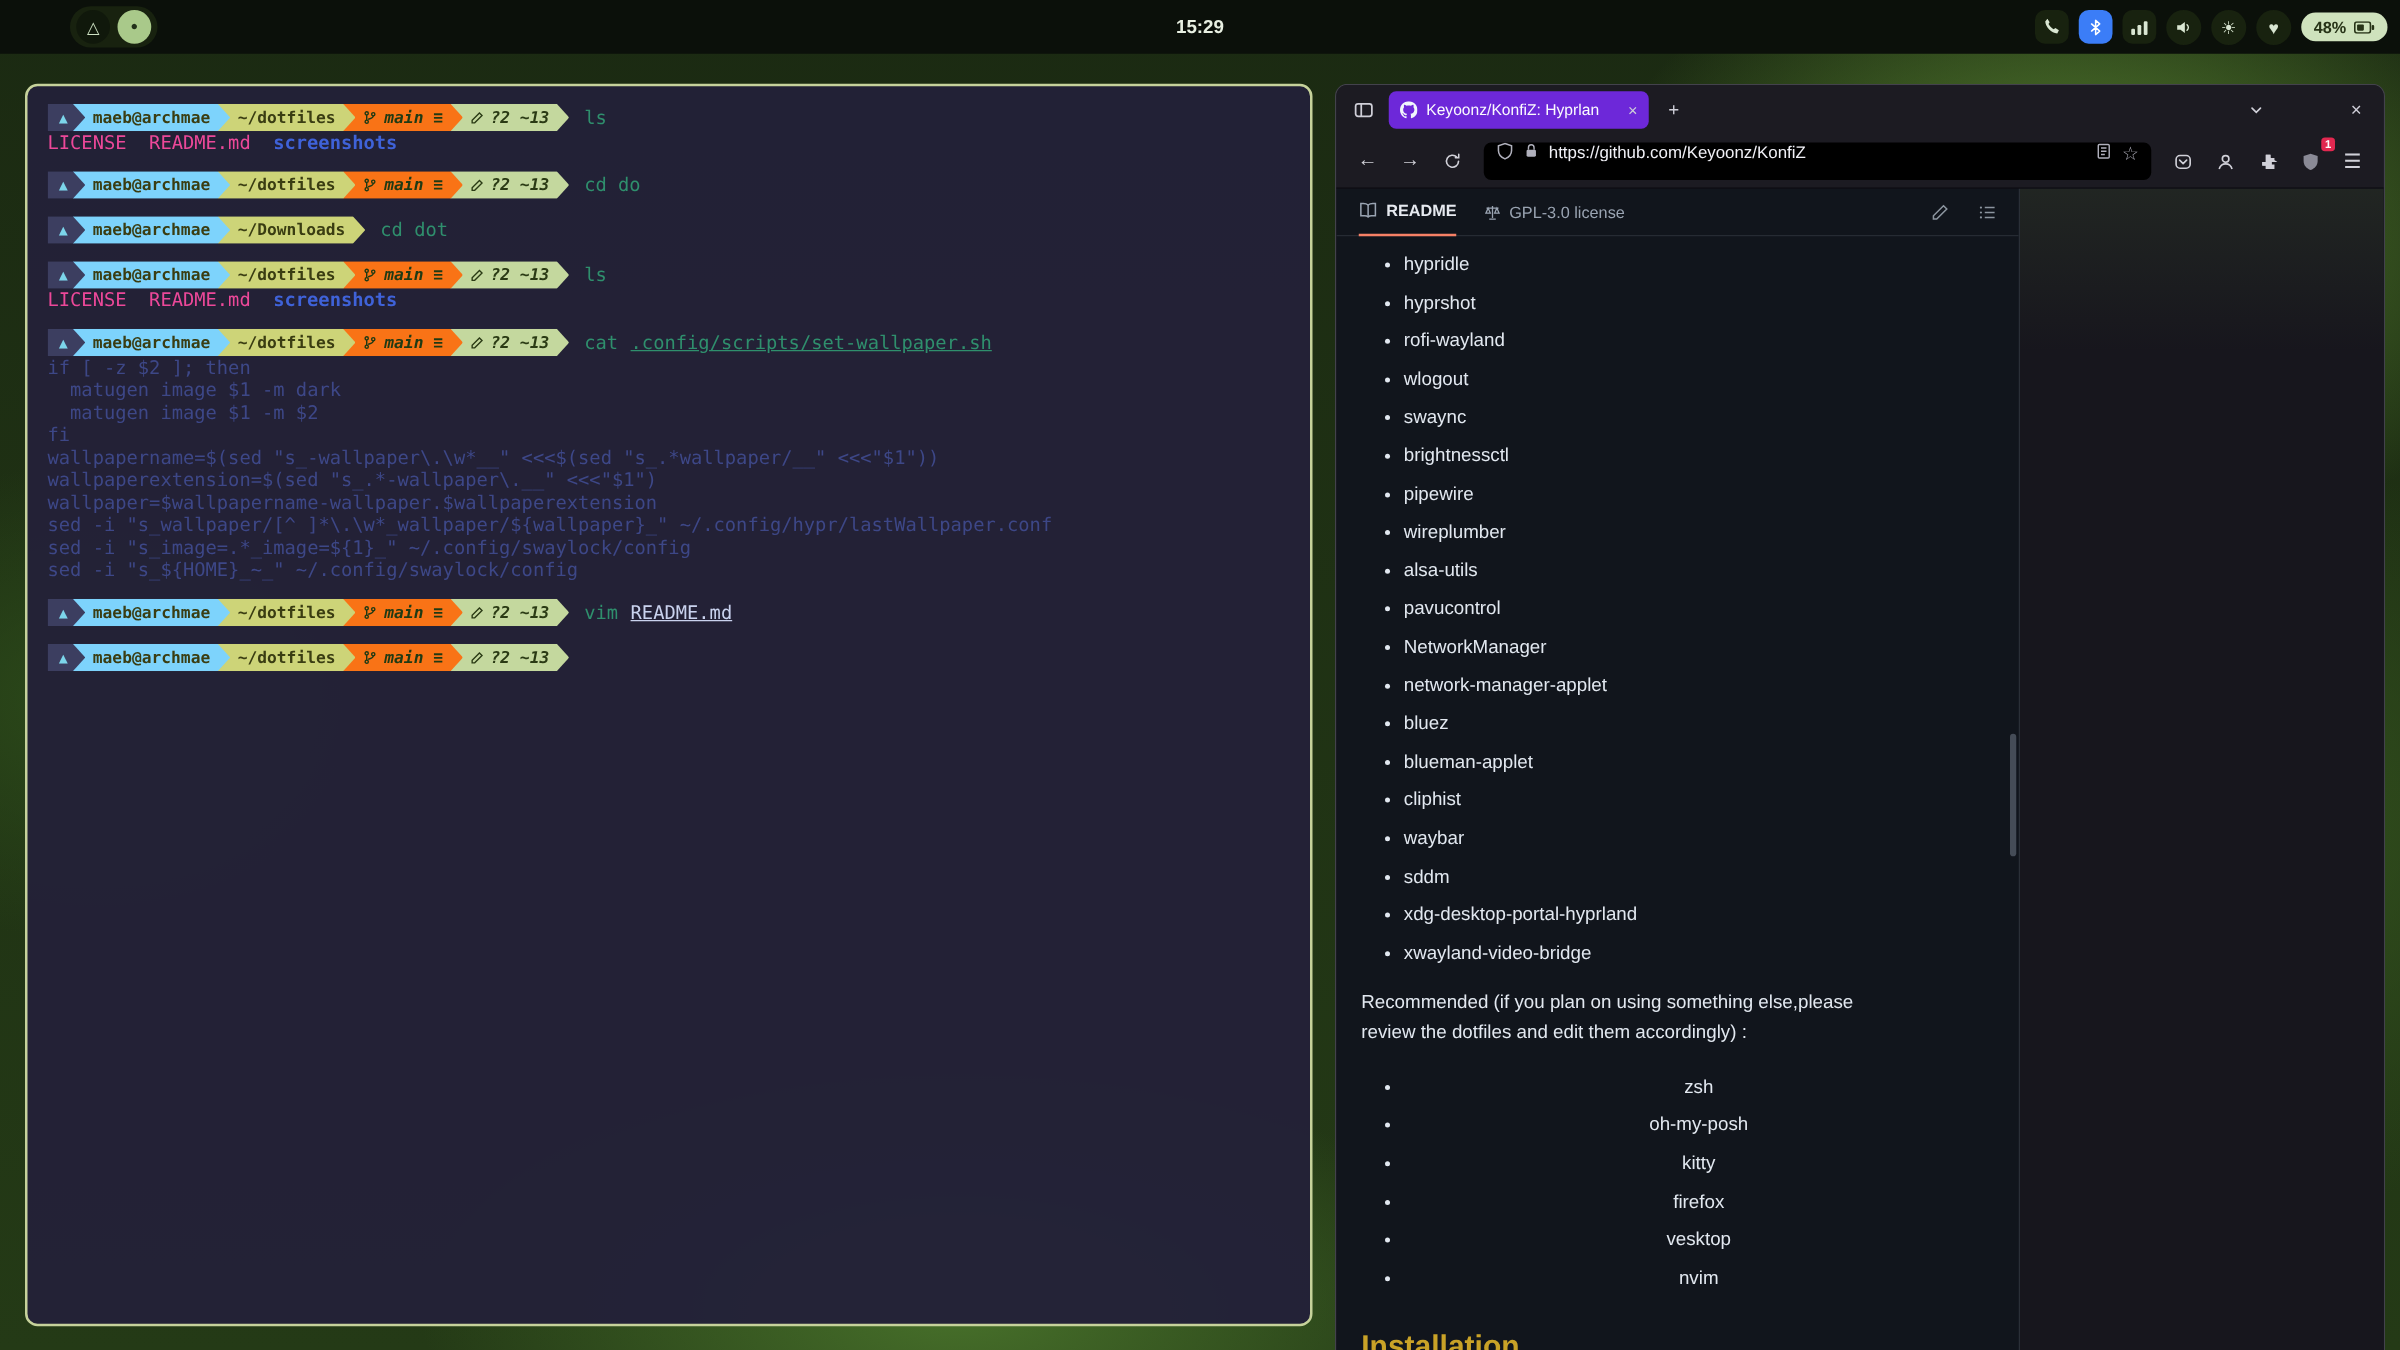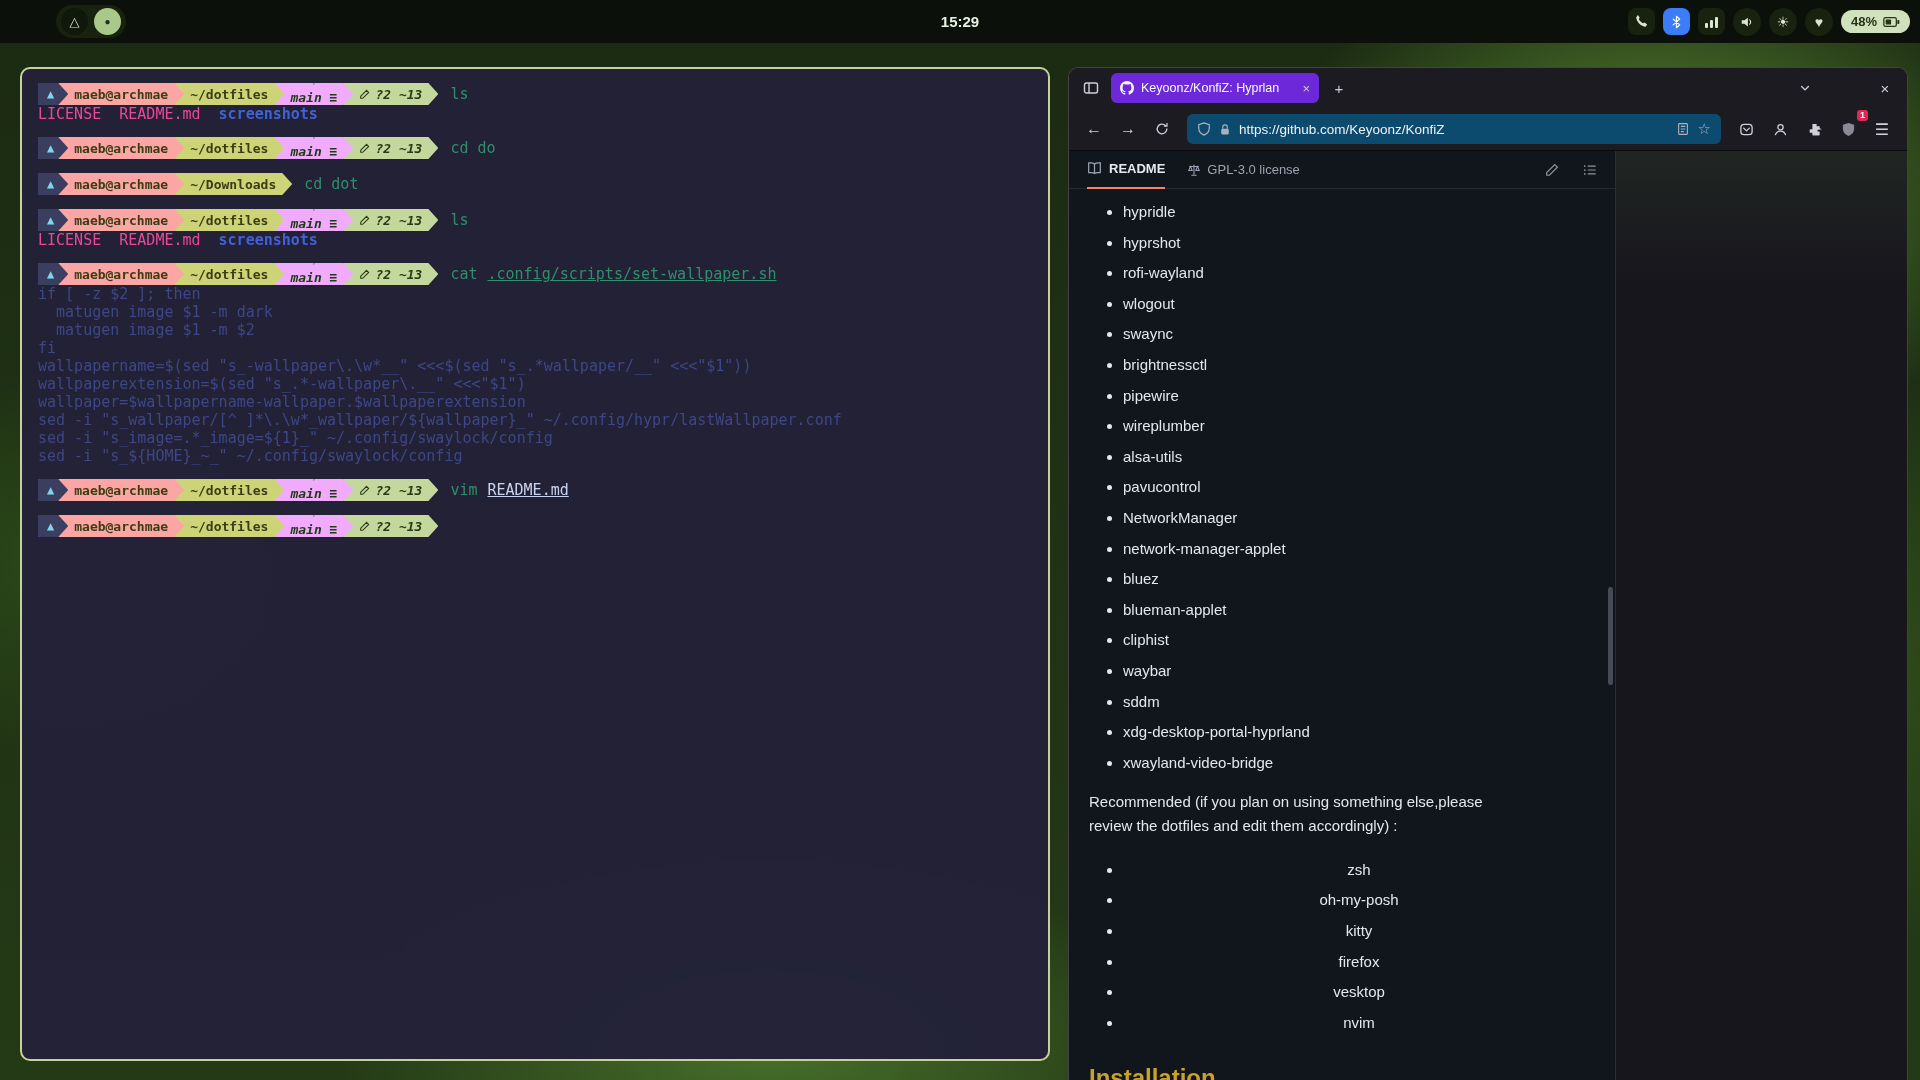--- a/index.html
+++ b/index.html
@@ -37,42 +37,42 @@
     font-family:"DejaVu Sans Mono",monospace;font-size:15px;color:#3d4787;
   }
   .tblock{margin-bottom:14px;}
   .prow{display:flex;align-items:center;height:22px;white-space:pre;}
   .seg{position:relative;display:inline-flex;align-items:center;gap:5px;height:22px;
        padding:0 16px 0 16px;font-size:13px;font-weight:bold;
        clip-path:polygon(0 0, calc(100% - 10px) 0, 100% 50%, calc(100% - 10px) 100%, 0 100%);}
   .seg + .seg{margin-left:-10px;}
   .s1{z-index:9}.s2{z-index:8}.s3{z-index:7}.s4{z-index:6}.s5{z-index:5}
   .seg-arch{background:#3c3e60;color:#7cd5ea;padding:0 14px 0 9px;font-size:12px;}
-  .seg-user{background:#fca5a5;color:#3a3d12;}
+  .seg-user{background:#7dd3fc;color:#3a3d12;}
   .seg-path{background:#cdd478;color:#3a3d12;}
-  .seg-git{background:#f0abfc;color:#1f3a14;flex-direction:column;}
+  .seg-git{background:#f97316;color:#1f3a14;}
   .seg-status{background:#c4d89e;color:#2a3a14;}
   .cmd{margin-left:12px;color:#2f8f6d;}
   .cmd2{margin-left:10px;color:#2f8f6d;}
   .cmd-u{text-decoration:underline;}
   .file-u{margin-left:10px;color:#c9d2ee;text-decoration:underline;}
   .tline{height:18px;line-height:18px;white-space:pre;}
   .out{color:#ec4899;}
   .dir{color:#3f62d8;font-weight:bold;margin-left:1.2em;}
   
   .browser{position:absolute;left:1068px;top:67px;width:840px;height:1013px;box-sizing:border-box;
     background:#1c1b22;border:1px solid #43424c;border-bottom:none;border-radius:10px 10px 0 0;overflow:hidden;color:#fbfbfe;}
   .tabbar{height:40px;display:flex;align-items:center;gap:6px;padding:0 8px;background:#1c1b22;}
   .iconbtn{display:grid;place-items:center;width:28px;height:28px;border-radius:6px;color:#cfcfd8;font-size:15px;}
   .tab{height:30px;display:flex;align-items:center;gap:7px;background:#6d28d9;border-radius:6px;padding:0 9px;width:208px;box-sizing:border-box;font-size:12.5px;}
   .tab .ttl{flex:1;white-space:nowrap;overflow:hidden;text-overflow:ellipsis;color:#fbfbfe;}
   .tab .tclose{color:#cfcfd8;font-size:13px;}
   .navbar{height:42px;display:flex;align-items:center;gap:4px;padding:0 10px;background:#1c1b22;border-bottom:1px solid #0a0a0f;}
   .navbtn{width:30px;height:30px;display:grid;place-items:center;border-radius:6px;color:#d0d0d8;font-size:16px;}
-  .urlbar{flex:1;height:30px;background:#0c4a6e;border-radius:6px;display:flex;align-items:center;gap:8px;padding:0 10px;margin:0 6px;font-size:13.5px;color:#f0f0f6;}
+  .urlbar{flex:1;height:30px;background:#000000;border-radius:6px;display:flex;align-items:flex-start;gap:8px;padding:0 10px;margin:0 6px;font-size:13.5px;color:#f0f0f6;}
   .urlbar .url{flex:1;white-space:nowrap;overflow:hidden;}
   .dimicon{color:#b0b0bc;display:grid;place-items:center;}
   .adbadge{position:relative;}
   .adbadge .b{position:absolute;top:-4px;right:-5px;background:#e22850;color:#fff;font-size:9px;font-weight:bold;border-radius:3px;padding:0 3px;line-height:11px;}
   
   .content{position:relative;height:931px;background:#11151c;}
   .gh-col{position:absolute;left:0;top:0;bottom:0;width:546px;border-right:1px solid #2a2f37;overflow:hidden;}
   .gh-empty{position:absolute;left:547px;right:0;top:0;bottom:0;background:#17161d;
     background-image:linear-gradient(180deg, rgba(86,118,62,0.16), rgba(86,118,62,0) 130px);}
   .rhdr{height:38px;display:flex;align-items:center;gap:8px;padding:0 18px;border-bottom:1px solid #262b33;box-sizing:border-box;justify-content:space-between;}

